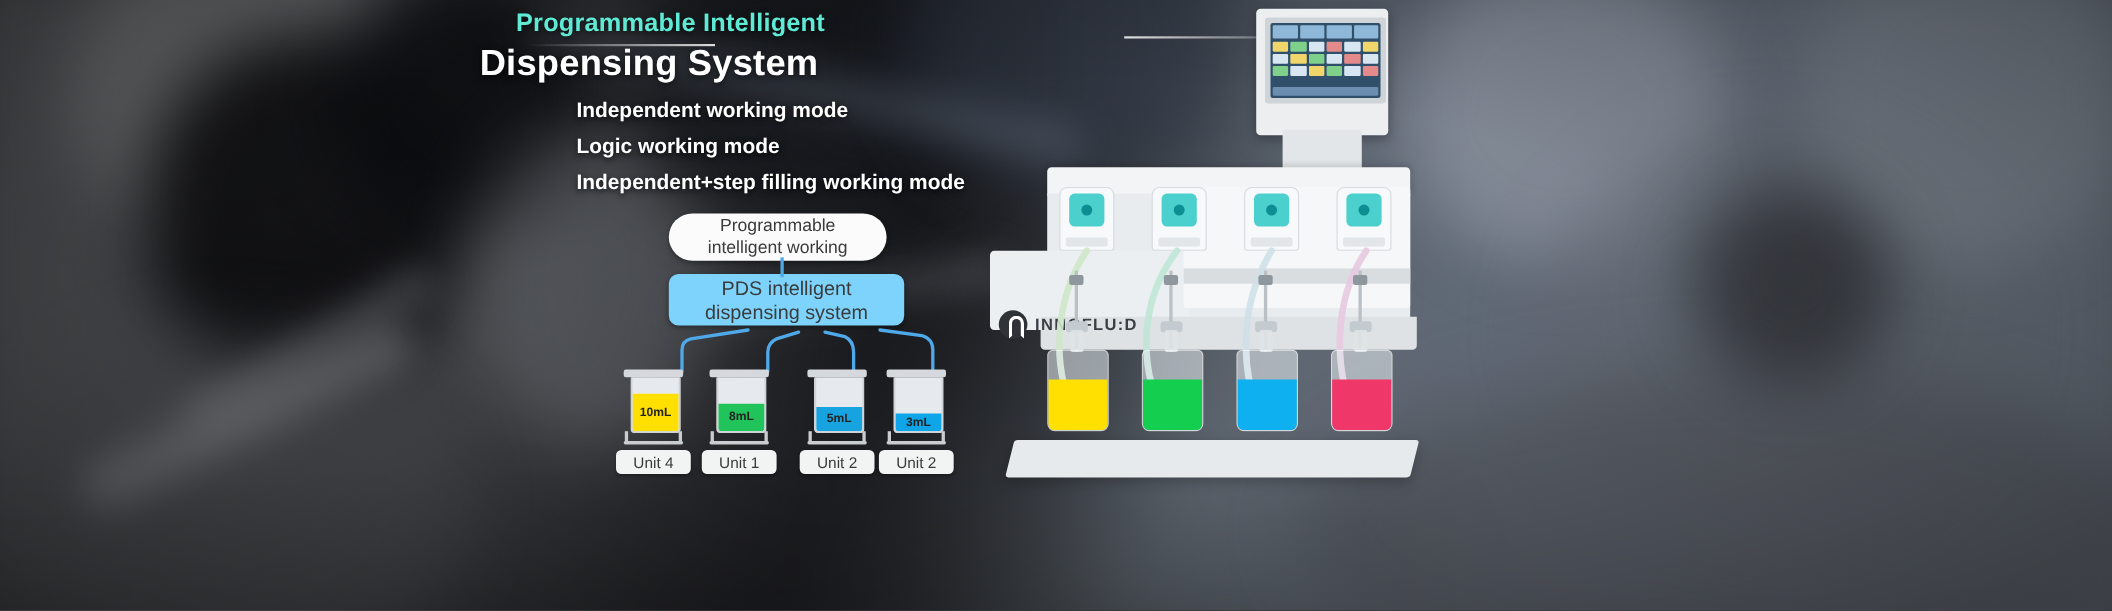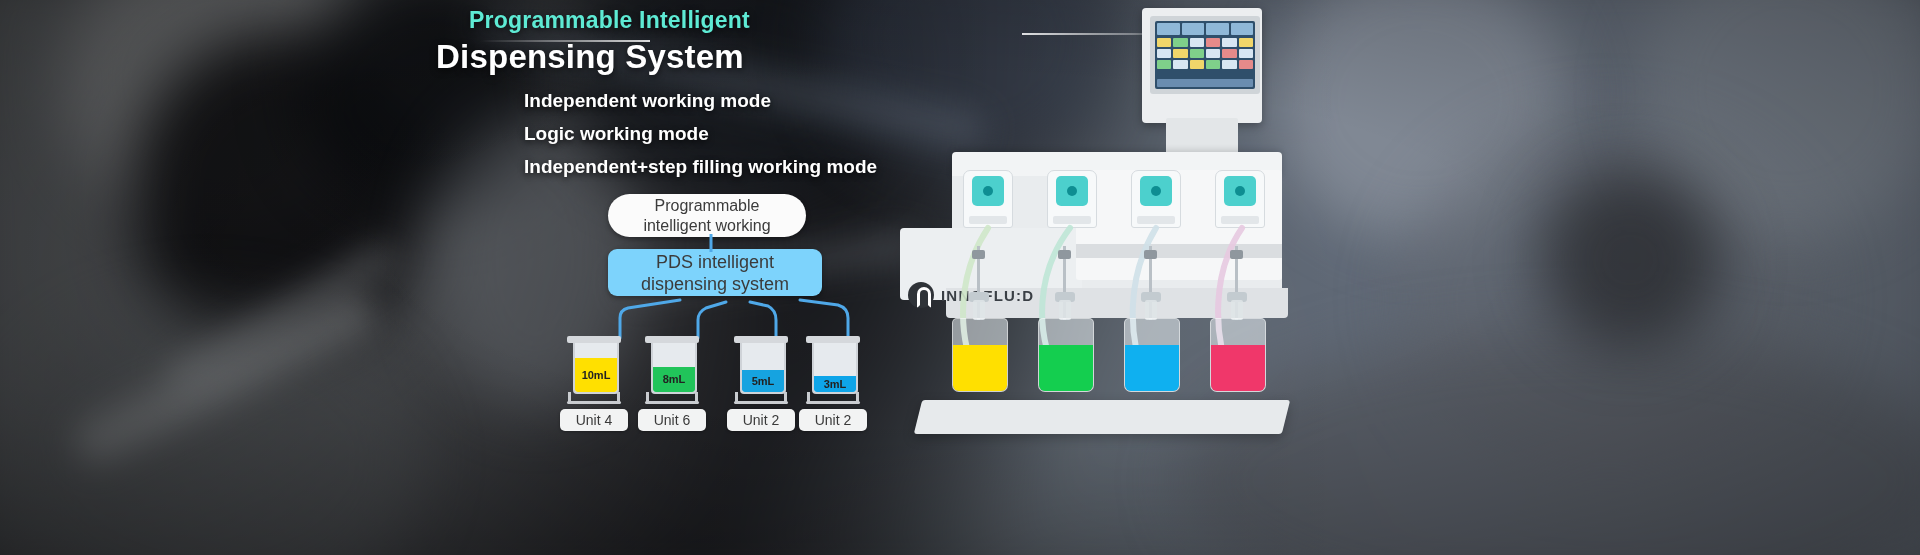--- a/index.html
+++ b/index.html
@@ -209,21 +209,21 @@
     </div>
 
     <div class="beaker" style="left:626px;top:336px;">
       <div class="rim"></div>
       <div class="body">
         <div class="liq" style="background: rgb(33, 196, 90); height: 52%;">8mL</div>
       </div>
       <div class="stand">
           <i></i>
         </div>
-      <div class="unit-tag">Unit 6</div>
+      <div class="unit-tag">Unit 1</div>
     </div>
 
     <div class="beaker" style="left:715px;top:336px;">
       <div class="rim"></div>
       <div class="body">
         <div class="liq" style="background: rgb(22, 163, 224); height: 44%;">5mL</div>
       </div>
       <div class="stand">
           <i></i>
         </div>

